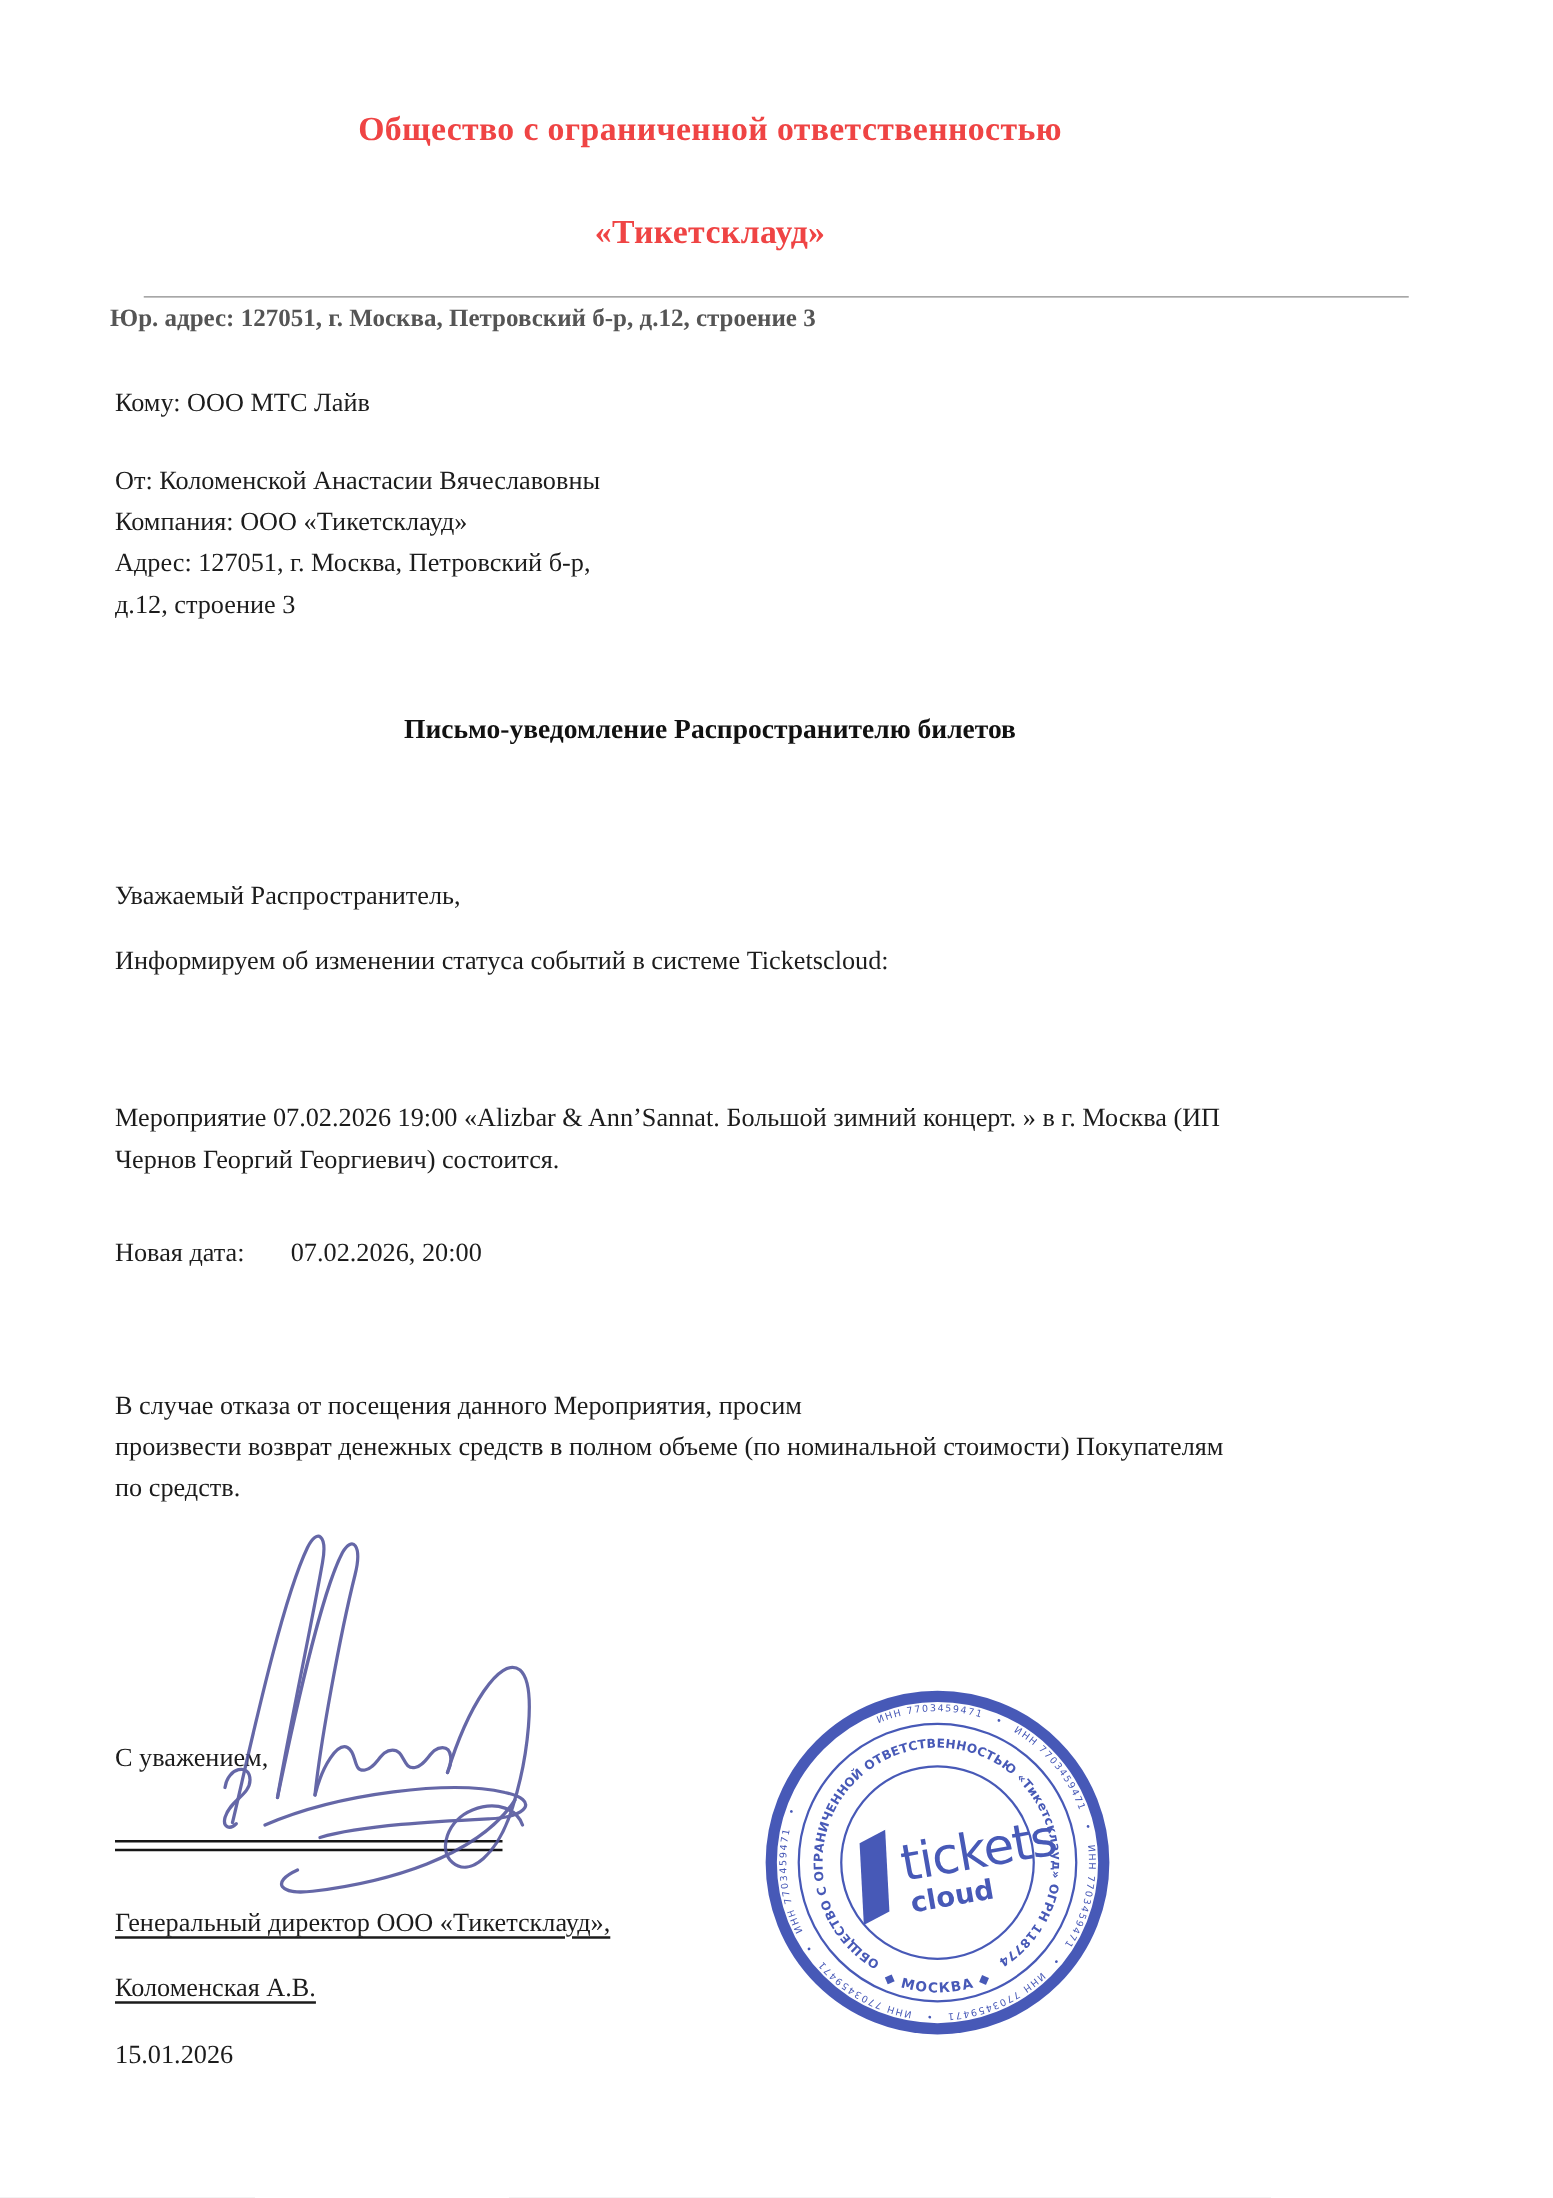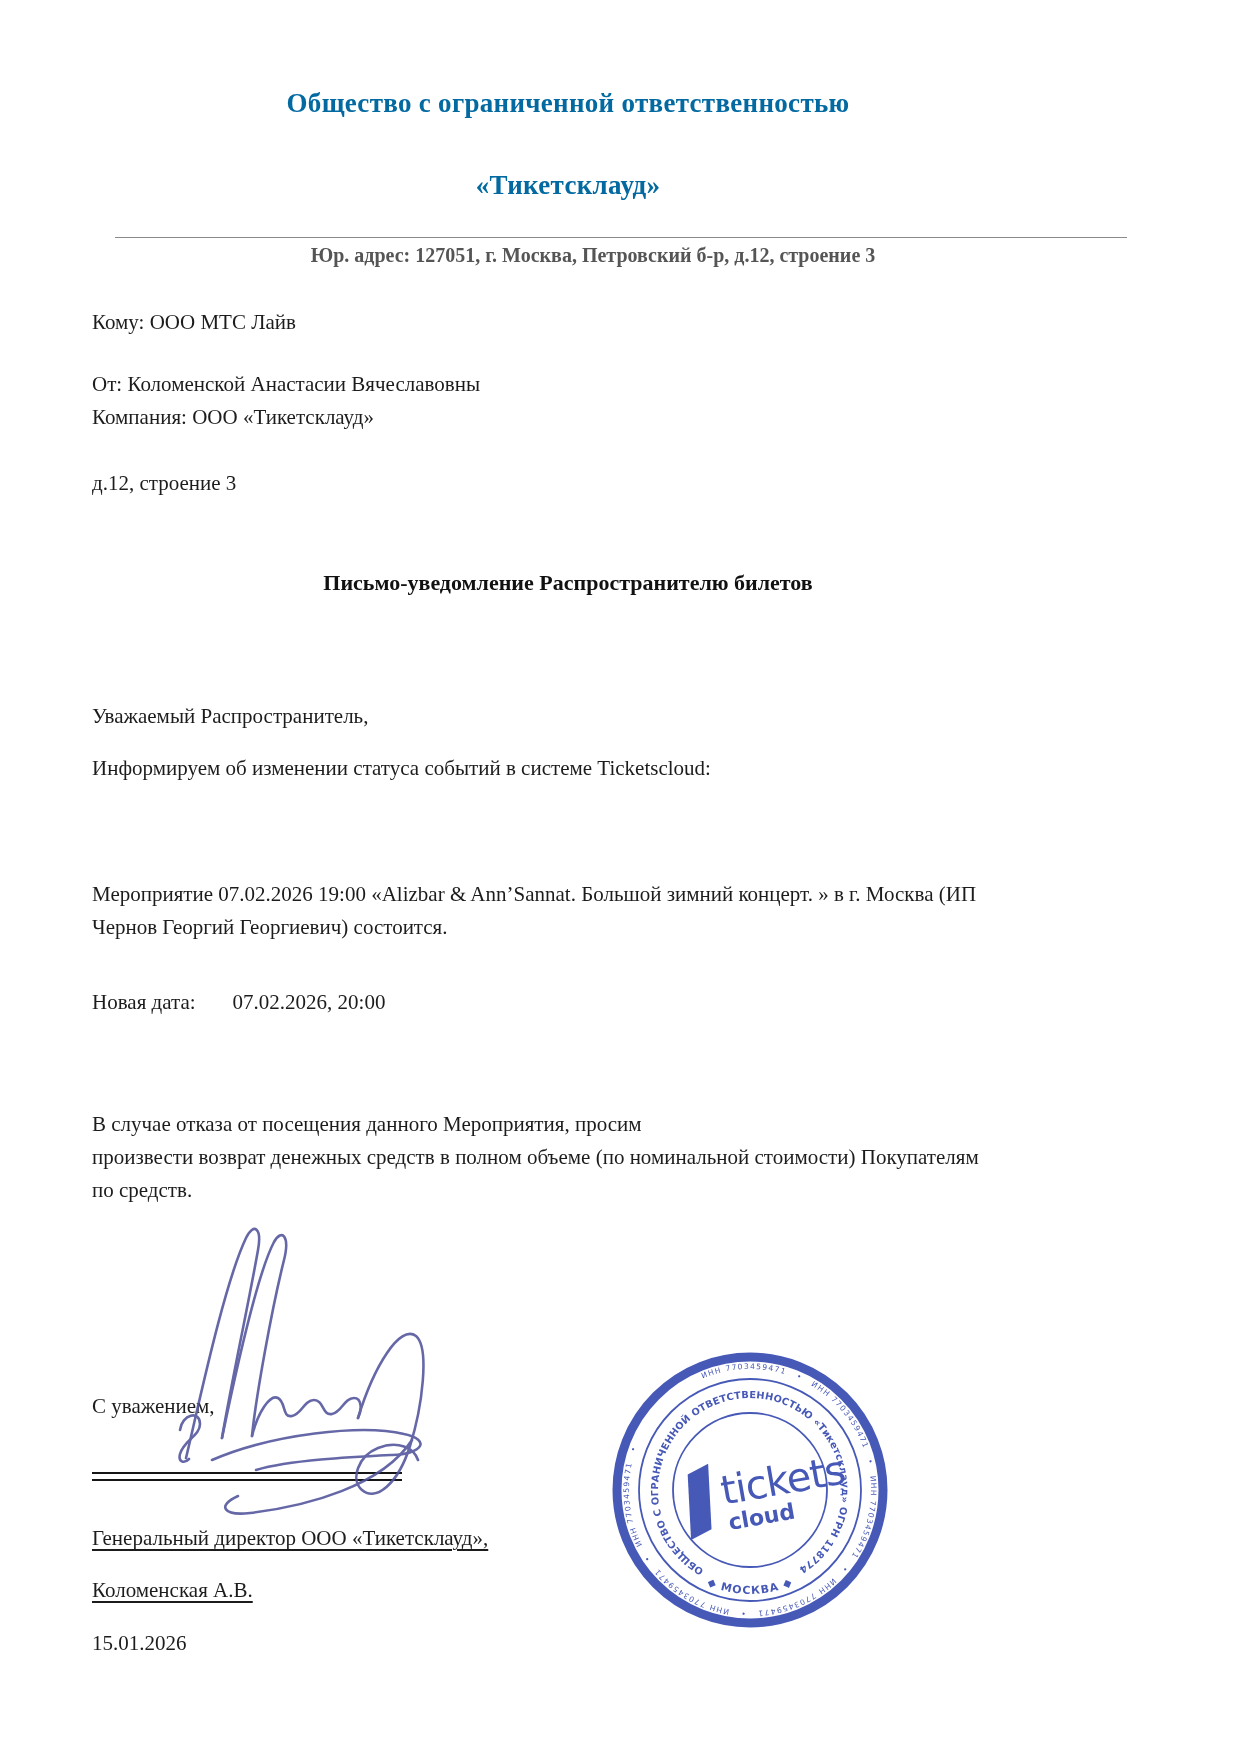--- a/index.html
+++ b/index.html
@@ -8,29 +8,29 @@
     width:1242px;height:1758px;
     margin:0 auto;
     background:#ffffff;
     font-family:"Liberation Serif", serif;
     color:#1c1c1c;
     overflow:hidden;
   }
   .abs{position:absolute;}
   .head-org{
     left:88px;width:960px;text-align:center;
-    font-size:27px;font-weight:bold;color:#0369a1;
+    font-size:27px;font-weight:bold;color:#ef4444;
     letter-spacing:.3px;
   }
   .head-rule{
     left:115px;width:1012px;top:237px;height:0;
     border-top:1.5px solid #8a8a8a;
   }
   .head-addr{
-    left:88px;width:1010px;top:244px;text-align:center;
+    left:88px;width:1010px;top:244px;
     font-size:20px;font-weight:bold;color:#555555;
   }
   .body-line{left:92px;font-size:21px;line-height:33px;}
   .subject{
     left:88px;width:960px;top:570px;text-align:center;
     font-size:22px;font-weight:bold;color:#111;
   }
   .label-val .val{margin-left:37px;}
   .sig-rule{
     left:92px;top:1472px;width:310px;height:5px;
@@ -48,20 +48,21 @@
 <div class="page">
 
   <div class="abs head-org" style="top:88px">Общество с ограниченной ответственностью</div>
   <div class="abs head-org" style="top:170px">«Тикетсклауд»</div>
   <div class="abs head-rule"></div>
   <div class="abs head-addr">Юр. адрес: 127051, г. Москва, Петровский б-р, д.12, строение 3</div>
 
   <div class="abs body-line" style="top:306px">Кому: ООО МТС Лайв</div>
   <div class="abs body-line" style="top:401px">Компания: ООО «Тикетсклауд»</div>
   <div class="abs body-line" style="top:368px">От: Коломенской Анастасии Вячеславовны</div>
+  <div class="abs body-line" style="top:434px">Адрес: 127051, г. Москва, Петровский б-р,</div>
   <div class="abs body-line" style="top:467px">д.12, строение 3</div>
 
   <div class="abs body-line" style="top:700px">Уважаемый Распространитель,</div>
 
   <div class="abs subject">Письмо-уведомление Распространителю билетов</div>
   <div class="abs body-line" style="top:752px">Информируем об изменении статуса событий в системе Ticketscloud:</div>
 
   <div class="abs body-line" style="top:878px;width:1080px">
     <span>Мероприятие 07.02.2026 19:00 «Alizbar &amp; Ann’Sannat. Большой зимний концерт. » в г. Москва (ИП</span><br>
     <span>Чернов Георгий Георгиевич) состоится.</span>

